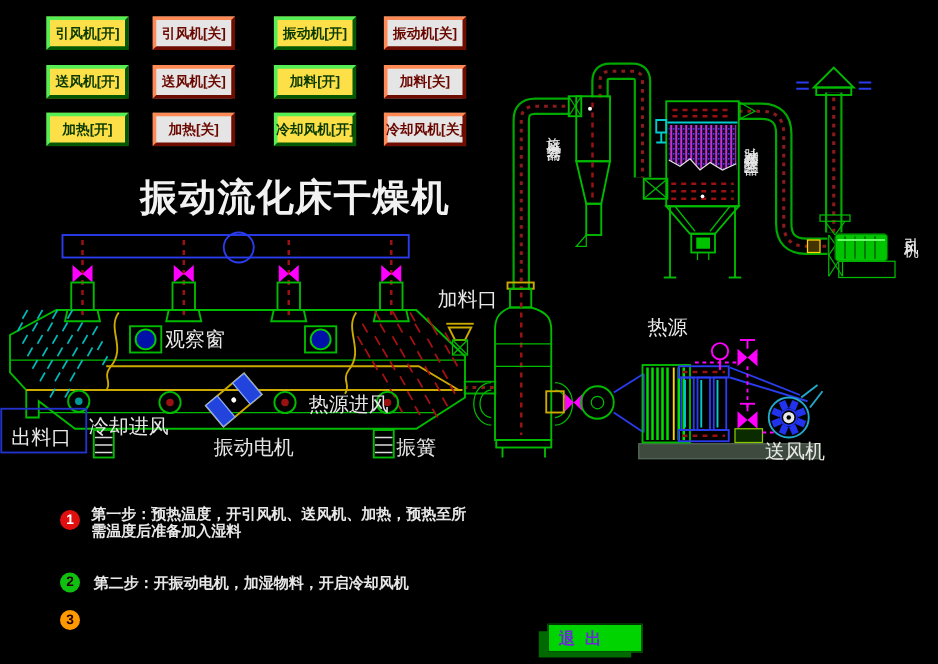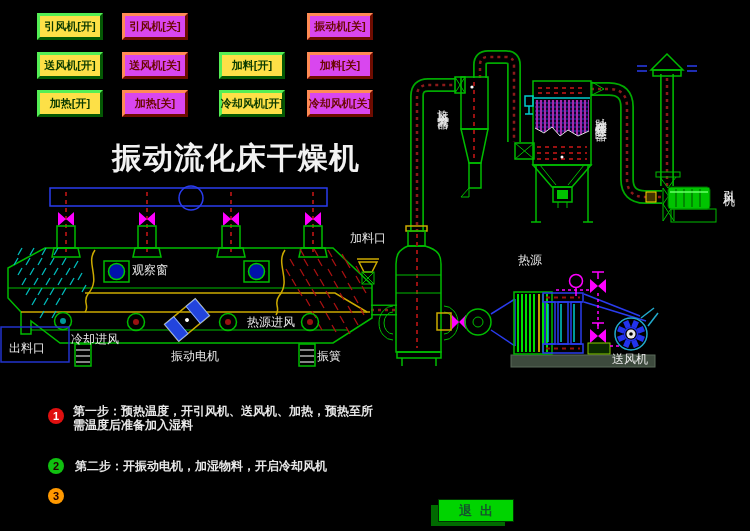--- a/index.html
+++ b/index.html
@@ -5,37 +5,37 @@
   html,body{margin:0;padding:0;background:#000;}
   #screen{position:relative;width:750px;height:531px;background:#000;overflow:hidden;
           font-family:"Liberation Sans","DejaVu Sans",sans-serif;}
   
   .hmi-btn{position:absolute;width:66px;height:27px;box-sizing:border-box;
            display:flex;align-items:center;justify-content:center;
            font-size:11px;font-weight:bold;white-space:nowrap;cursor:pointer;
            outline:1px solid #000;}
   .btn-green{background:#fde047;color:#0a3a00;
              border:3px solid;border-color:#55ee55 #045804 #045804 #55ee55;}
-  .btn-red{background:#d946ef;color:#6a0800;
+  .btn-red{background:#e5e5e5;color:#6a0800;
            border:3px solid;border-color:#ff8a55 #6e0c00 #6e0c00 #ff8a55;}
   
   .page-title{position:absolute;left:112px;top:138px;font-size:30px;font-weight:bold;
               color:#f2f2f2;letter-spacing:1px;}
-  .dlabel{position:absolute;color:#e8e8e8;font-size:12px;white-space:nowrap;}
+  .dlabel{position:absolute;color:#e8e8e8;font-size:16px;white-space:nowrap;}
   .vlabel{position:absolute;color:#e8e8e8;font-size:12px;
           writing-mode:vertical-rl;text-orientation:upright;letter-spacing:2px;line-height:14px;}
   .badge{position:absolute;width:16px;height:16px;border-radius:50%;
          font-size:11px;font-weight:bold;text-align:center;line-height:16px;color:#200;}
   .badge-light{color:#fff;}
   .step-text{position:absolute;color:#e8e8e8;font-size:12px;line-height:14px;font-weight:bold;}
   
   .exit-shadow{position:absolute;left:431px;top:505px;width:74px;height:21px;background:#006a00;}
   .exit-btn{position:absolute;left:438px;top:499px;width:74px;height:21px;background:#00d400;
-            border:1px solid #003300;color:#14532d;font-size:13px;font-weight:bold;
-            text-align:center;line-height:21px;letter-spacing:8px;text-indent:8px;cursor:pointer;}
+            border:1px solid #003300;color:#6d28d9;font-size:13px;font-weight:bold;
+            text-align:left;line-height:21px;letter-spacing:8px;text-indent:8px;cursor:pointer;}
   
   svg{position:absolute;left:0;top:0;}
   .pipeO{stroke:#00a800;stroke-width:14;fill:none;}
   .pipeI{stroke:#000;stroke-width:10.5;fill:none;}
   .pipeD{stroke:#8b1a1a;stroke-width:2.5;fill:none;stroke-dasharray:3 4;}
   .pipeOs{stroke:#00a800;stroke-width:11;fill:none;}
   .pipeIs{stroke:#000;stroke-width:8;fill:none;}
   .grn{stroke:#00bb00;fill:none;stroke-width:1.5;}
   .grn1{stroke:#00bb00;fill:none;stroke-width:1;}
   .yel{stroke:#ccaa00;fill:none;stroke-width:1.5;}
@@ -399,20 +399,21 @@
         <line x1="362" y1="272" x2="374" y2="284" class="grn1"></line>
           <line x1="374" y1="272" x2="362" y2="284" class="grn1"></line>
       </g>
 
       <rect x="1" y="327" width="68" height="35" fill="none" stroke="#2233cc" stroke-width="1.5"></rect>
     </g>
   </svg>
 
   <div class="hmi-btn btn-green" style="left:37px;top:13px">引风机[开]</div>
   <div class="hmi-btn btn-red" style="left:122px;top:13px">引风机[关]</div>
+  <div class="hmi-btn btn-green" style="left:219px;top:13px">振动机[开]</div>
   <div class="hmi-btn btn-green" style="left:37px;top:52px">送风机[开]</div>
   <div class="hmi-btn btn-red" style="left:307px;top:13px">振动机[关]</div>
   <div class="hmi-btn btn-red" style="left:122px;top:52px">送风机[关]</div>
   <div class="hmi-btn btn-green" style="left:219px;top:52px">加料[开]</div>
   <div class="hmi-btn btn-red" style="left:307px;top:52px">加料[关]</div>
   <div class="hmi-btn btn-green" style="left:37px;top:90px">加热[开]</div>
   <div class="hmi-btn btn-red" style="left:122px;top:90px">加热[关]</div>
   <div class="hmi-btn btn-green" style="left:219px;top:90px">冷却风机[开]</div>
   <div class="hmi-btn btn-red" style="left:307px;top:90px">冷却风机[关]</div>
 

